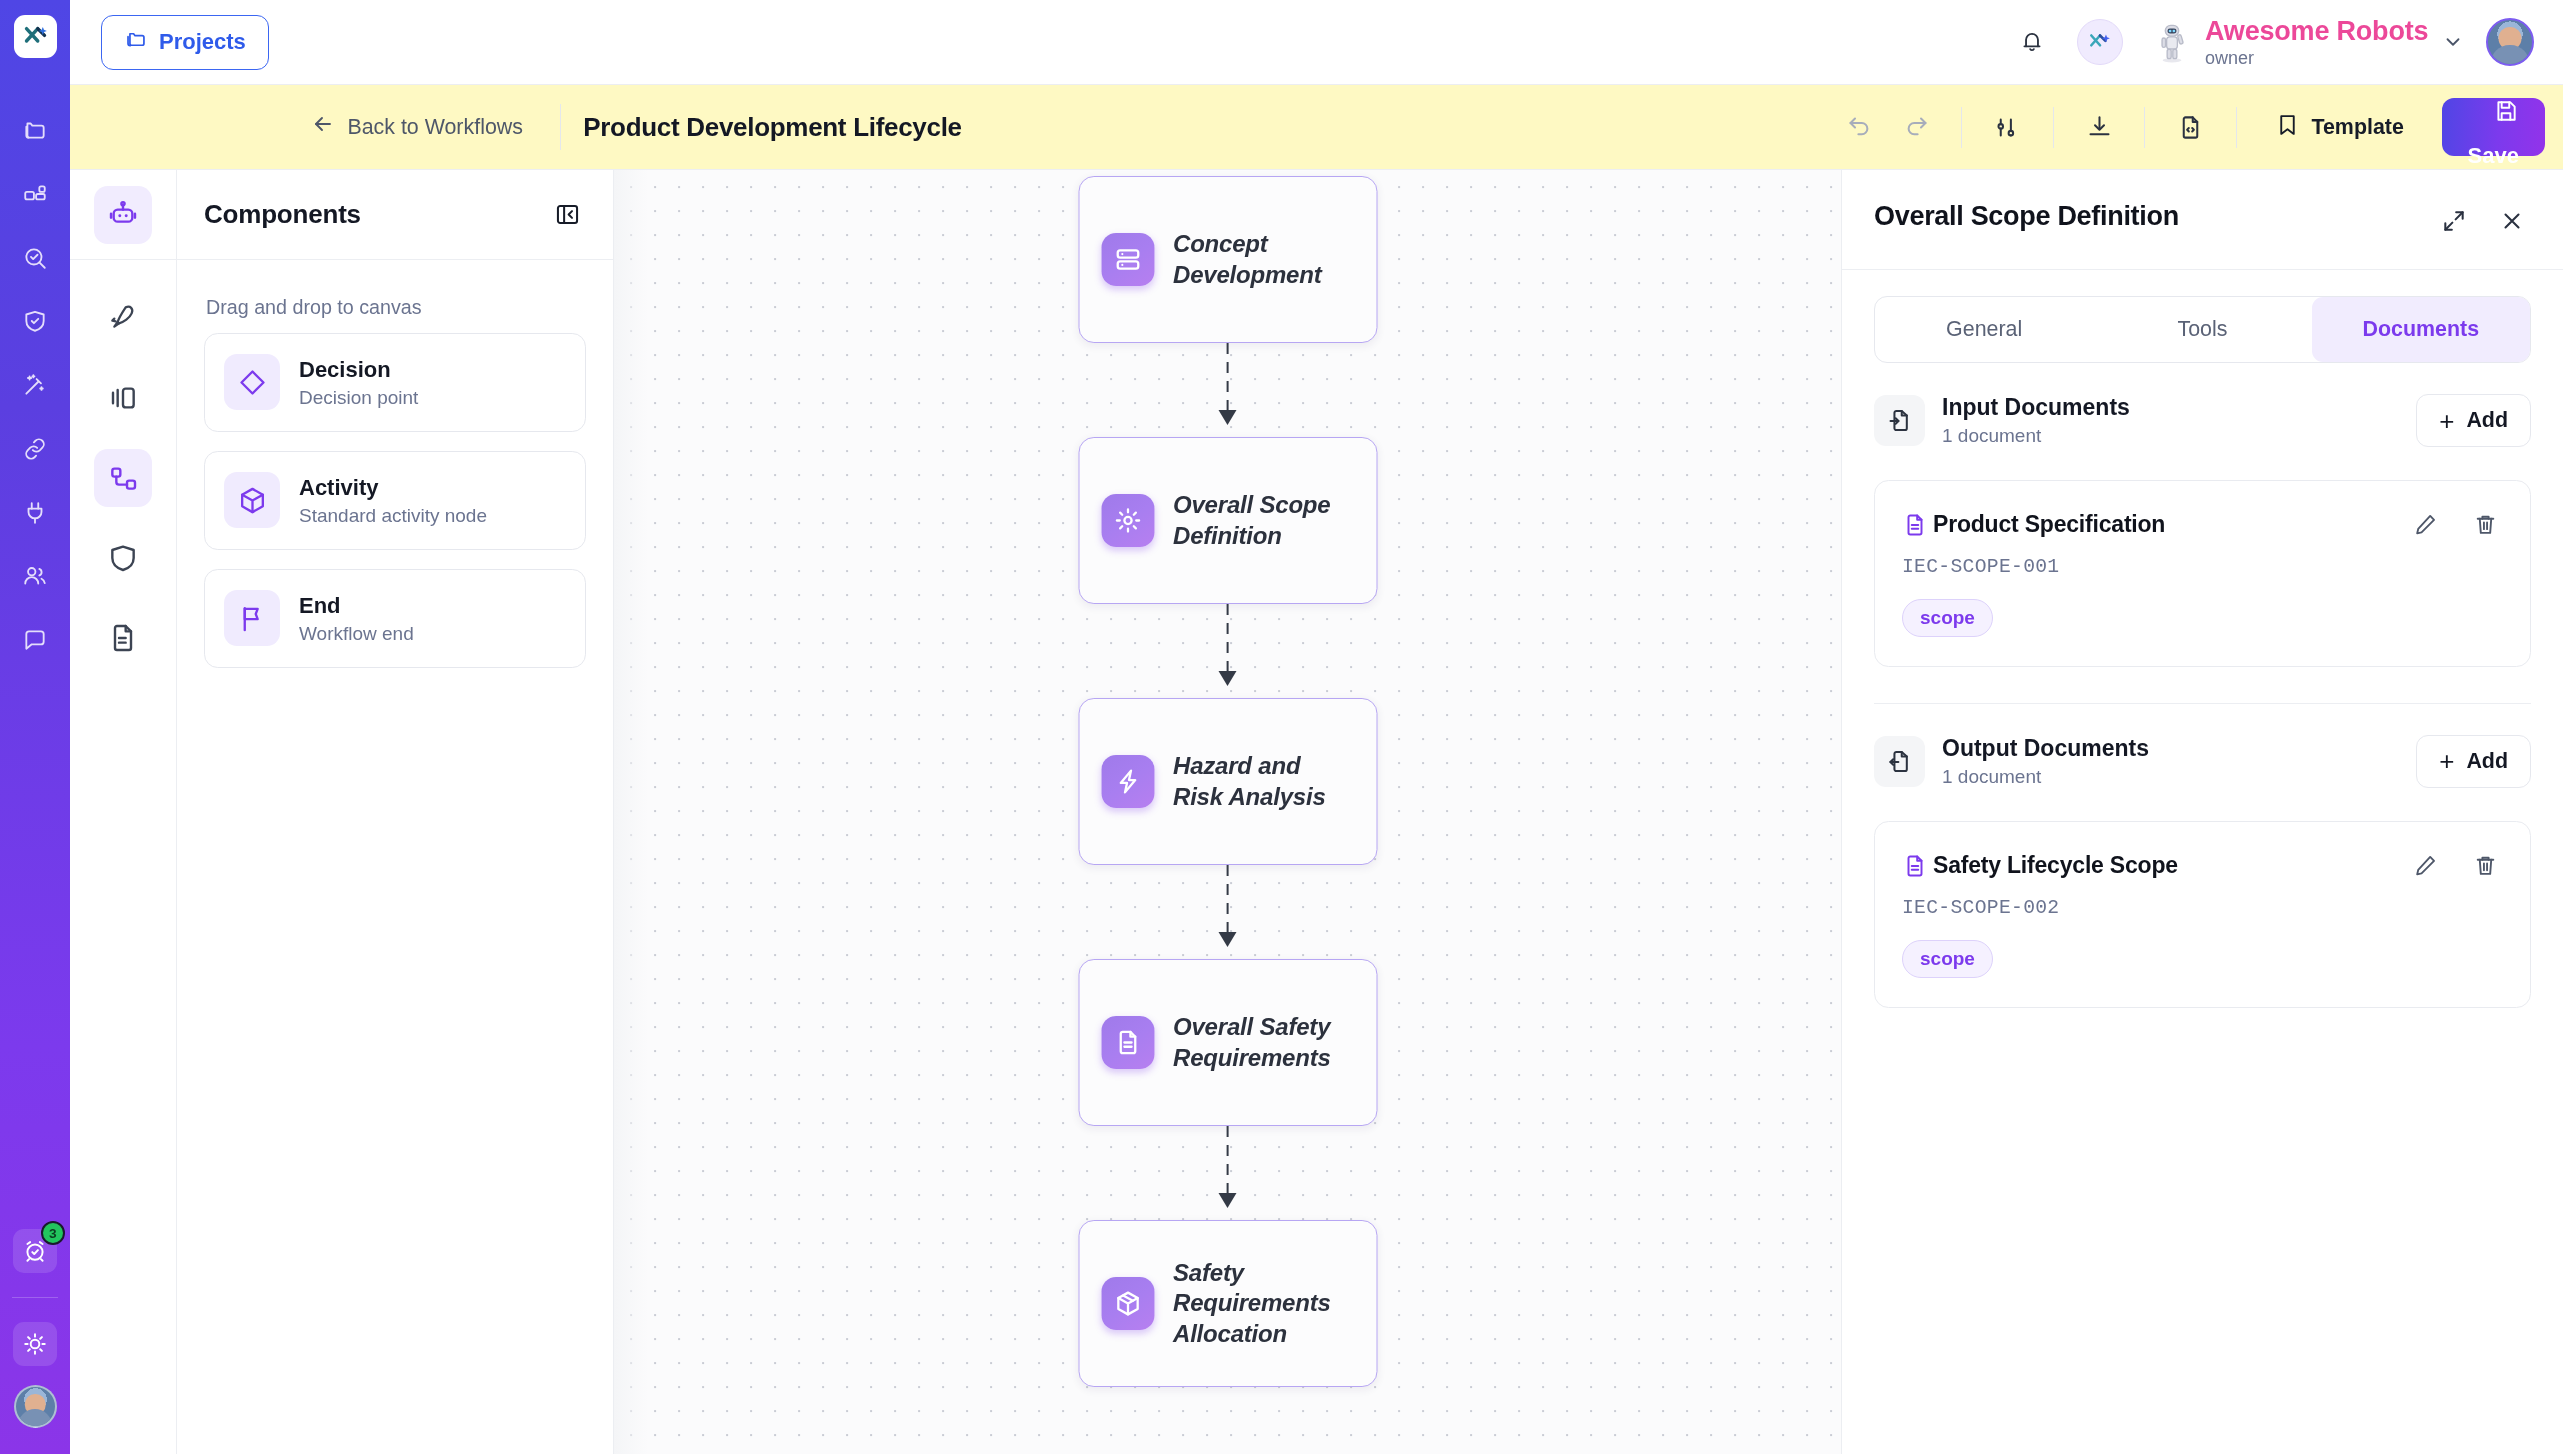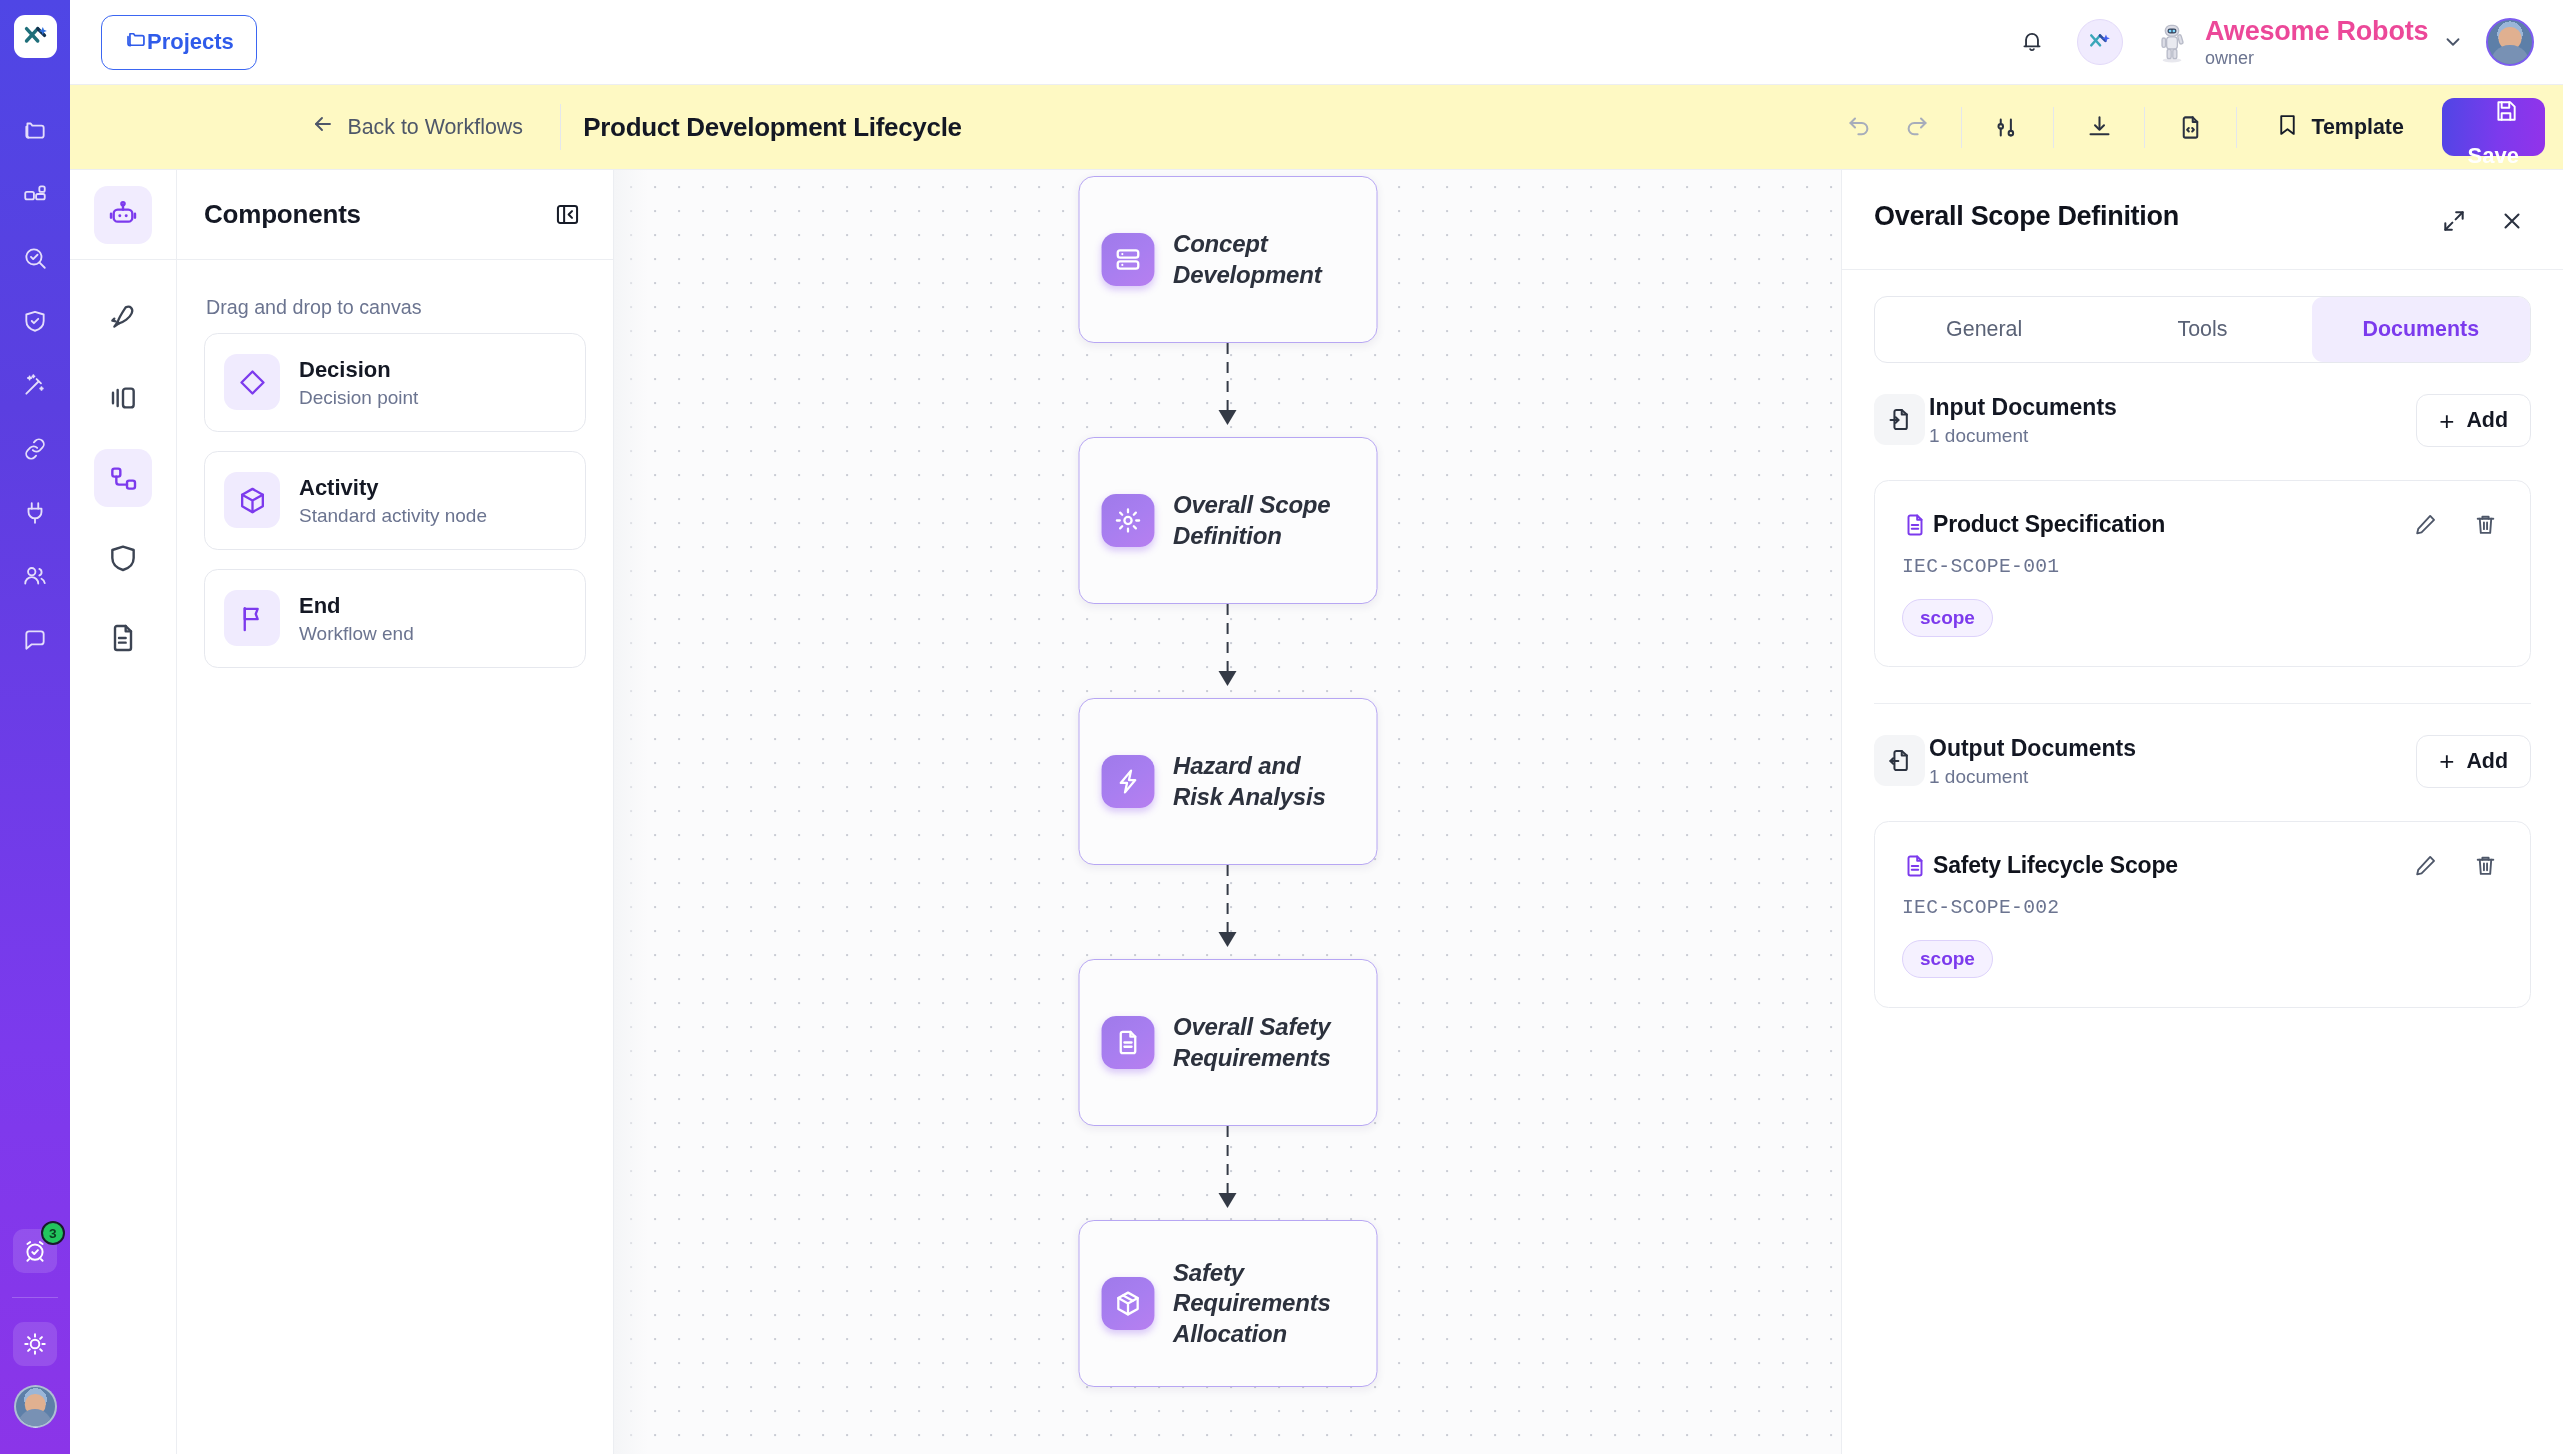--- a/index.html
+++ b/index.html
@@ -47,21 +47,21 @@
 
   
   .main-col { flex: 1 1 auto; display: flex; flex-direction: column; min-width: 0; }
 
   
   .topbar {
     height: 85px; flex: 0 0 85px; background: #fff; border-bottom: 0.9px solid #eceef2;
     display: flex; align-items: center; padding: 0 29px 0 31px;
   }
   .projects-btn {
-    display: flex; align-items: center; height: 55px; padding: 0 22px;
+    display: flex; align-items: center; gap: 12px; height: 55px; padding: 0 22px;
     border: 1.4px solid #3b66f2; border-radius: 12px; color: #2f5bea;
     font-size: 22px; font-weight: 600; cursor: pointer; background: #fff;
   }
   .projects-btn svg { width: 23px; height: 23px; }
   .topbar-spacer { flex: 1 1 auto; }
   .topbar-right { display: flex; align-items: center; gap: 22px; }
   .icon-btn { width: 46px; height: 46px; display: flex; align-items: center; justify-content: center; border-radius: 50%; cursor: pointer; }
   .icon-btn svg { width: 26px; height: 26px; }
   .ai-btn { background: #f0ebfe; border: 0.9px solid #e3daf9; }
   .org-chip { display: flex; align-items: center; gap: 13.7px; cursor: pointer; padding-left: 8.5px; }
@@ -186,21 +186,21 @@
   .tabs {
     margin: 26px 32px 0; border: 1.4px solid #e6e8ee; border-radius: 13px; overflow: hidden;
     display: flex; height: 67px;
   }
   .tab { flex: 1 1 0; display: flex; align-items: center; justify-content: center;
     font-size: 21.4px; color: #5a6276; cursor: pointer; }
   .tab.active { background: #f1ecfe; color: #7c3aed; font-weight: 600; border-radius: 11px; }
   .detail-body { flex: 1 1 auto; overflow: hidden; padding: 0 32px; }
   .sec { padding-top: 31px; }
   .sec-head { display: flex; align-items: center; justify-content: space-between; padding-bottom: 6.8px; }
-  .sec-left { display: flex; gap: 4px; }
+  .sec-left { display: flex; align-items: center; gap: 17px; }
   .sec-ico { width: 51px; height: 51px; border-radius: 12px; background: #f4f5f7; display: flex; align-items: center; justify-content: center; }
   .sec-ico svg { width: 27px; height: 27px; color: #2c3340; }
   .sec-title { font-size: 23px; font-weight: 700; color: #141824; line-height: 1.2; }
   .sec-sub { font-size: 19px; color: #6b7490; margin-top: 3.4px; }
   .add-btn {
     display: flex; align-items: center; gap: 12px; height: 53px; padding: 0 22px;
     border: 1.4px solid #e6e8ee; border-radius: 12px; background: #fff; cursor: pointer;
     font-size: 21.4px; font-weight: 600; color: #141824;
   }
   .add-btn .plus { font-size: 26px; font-weight: 400; line-height: 1; color: #141824; }

